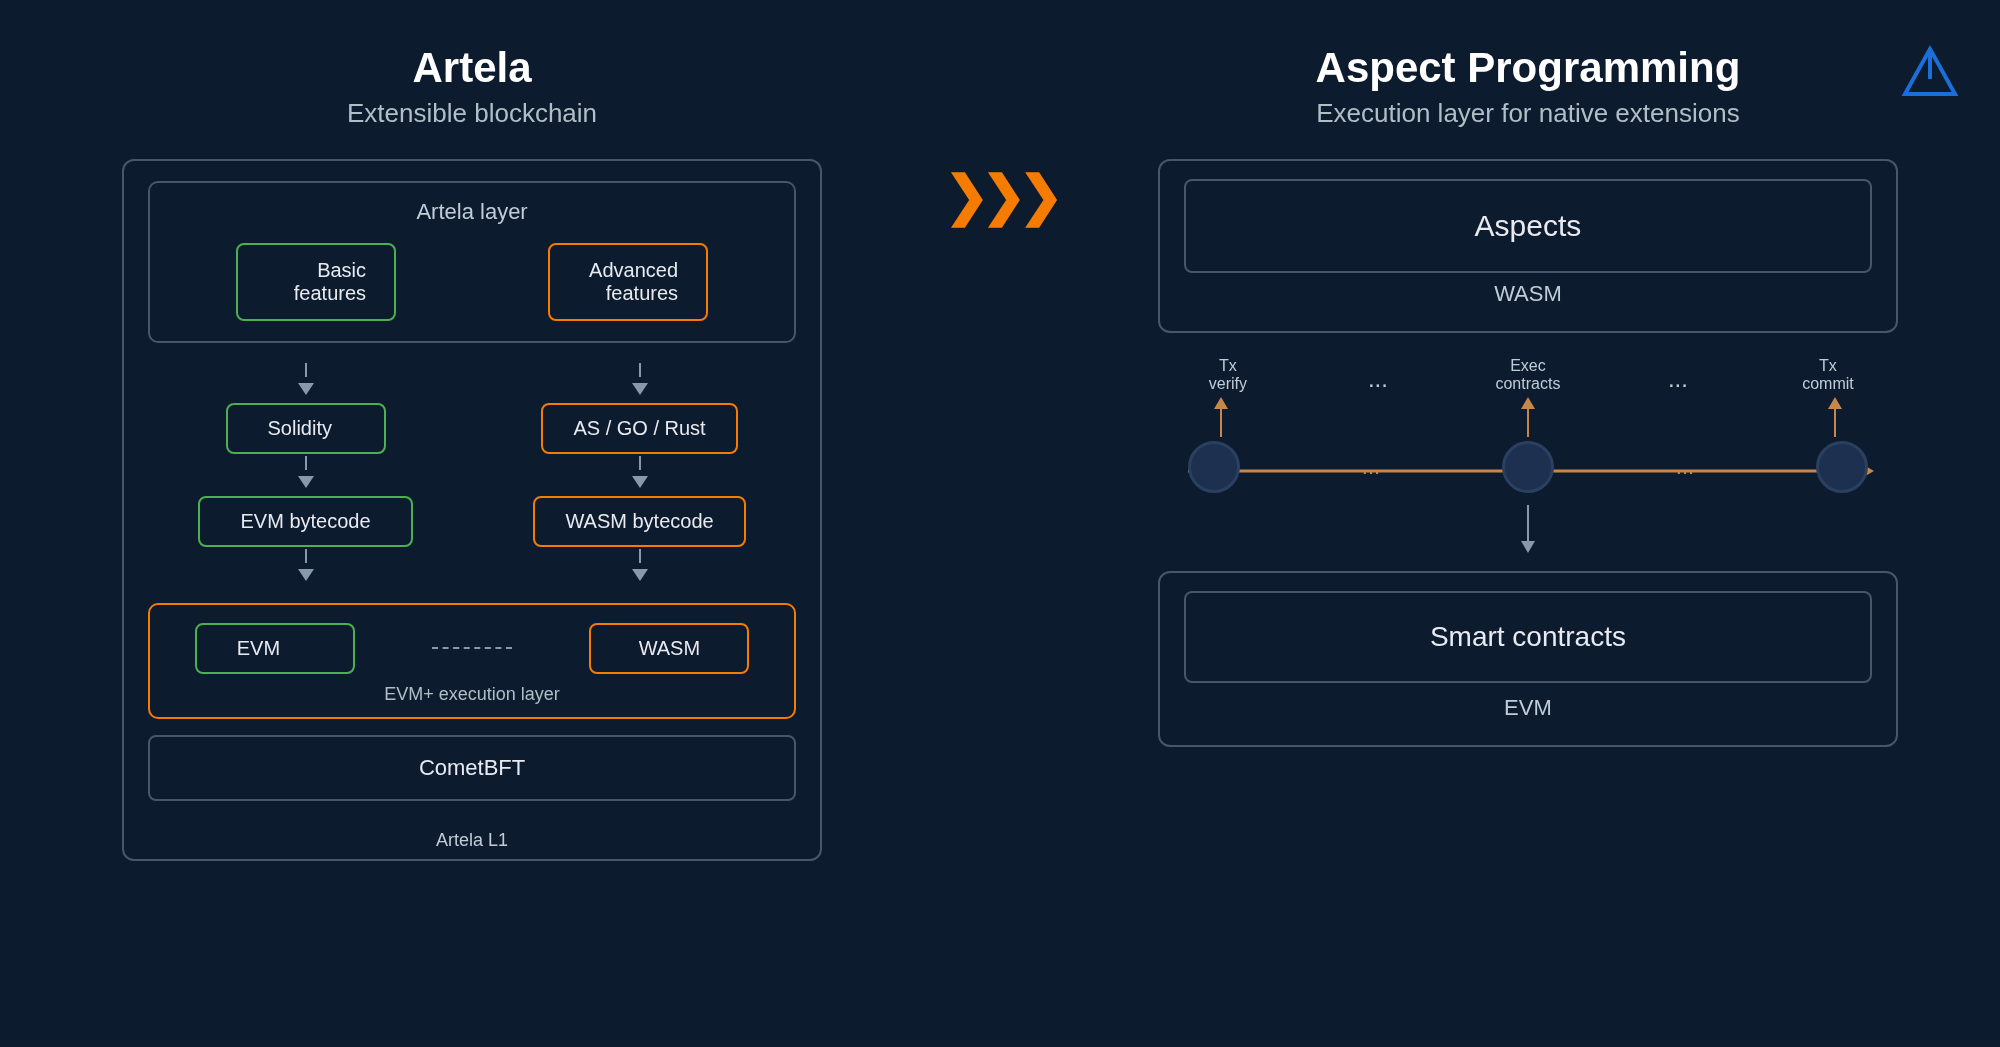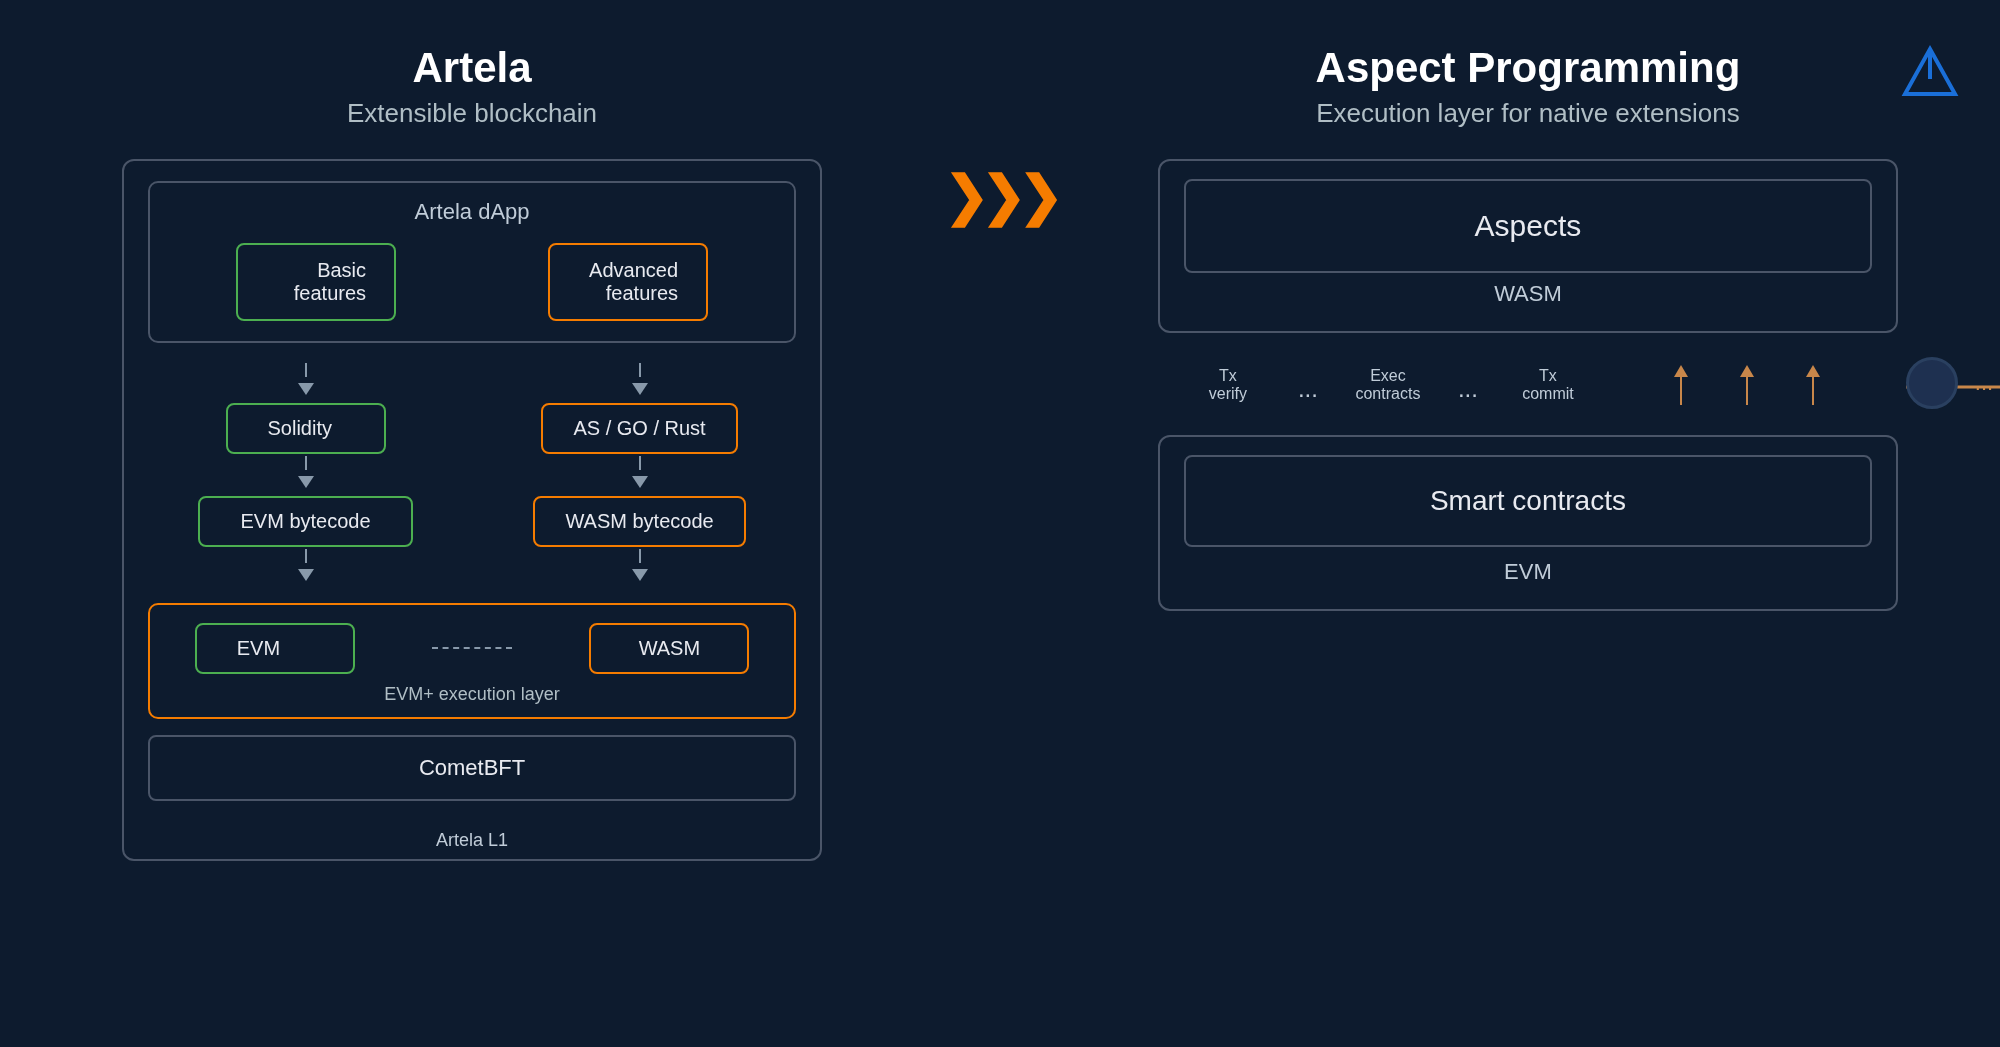--- a/index.html
+++ b/index.html
@@ -229,22 +229,21 @@
     }
     .wasm-label {
       text-align: center;
       font-size: 22px;
       color: #c0ccd8;
     }
     
     .timeline-section {
       width: 740px;
       display: flex;
-      flex-direction: row;
-      align-items: center;
+      flex-direction: column;
       margin-bottom: 18px;
       position: relative;
     }
     .timeline-labels {
       display: flex;
       flex-direction: row;
       align-items: flex-end;
       justify-content: space-between;
       width: 100%;
       padding: 0 30px;
@@ -342,21 +341,21 @@
 
 <div class="main-container">
 
   <div class="left-panel">
     <div class="left-title">Artela</div>
     <div class="left-subtitle">Extensible blockchain</div>
 
     <div class="artela-l1-box">
 
       <div class="artela-dapp-box">
-        <div class="artela-dapp-label">Artela dApp</div>
+        <div class="artela-dapp-label">Artela layer</div>
         <div class="features-row">
           <div class="feature-box-green">
             <span>Basic<br>features</span>
           </div>
           <div class="feature-box-orange">
             <span>Advanced<br>features</span>
           </div>
         </div>
       </div>
 

